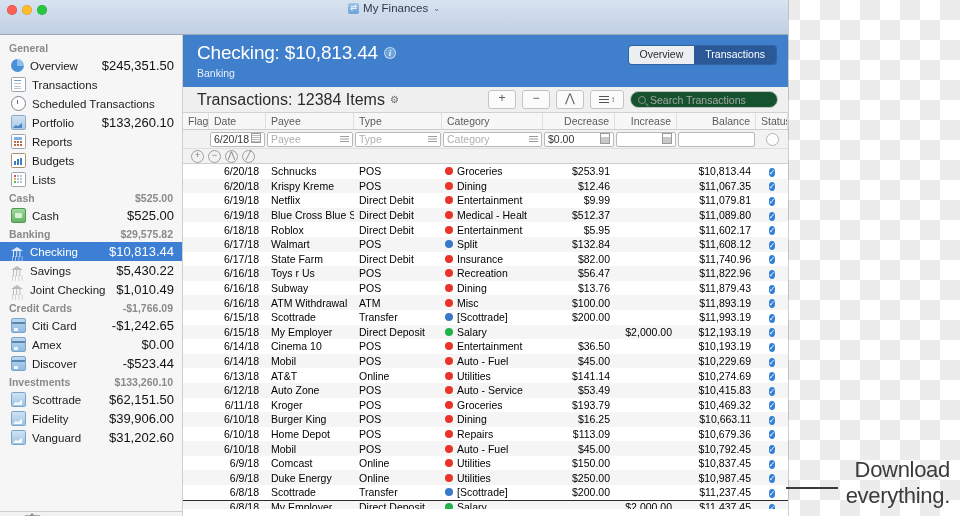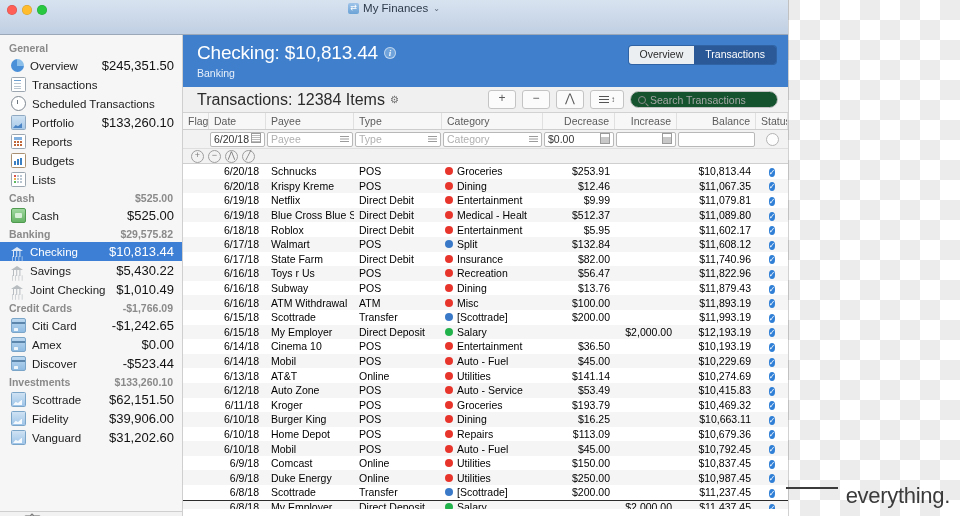--- a/index.html
+++ b/index.html
@@ -867,16 +867,17 @@
               </div>
             </div>
 
         </div>
       </div>
     </div>
   </div>
 
   <div class="wm-rule"></div>
   <div class="watermark">
+    <div>Download</div>
     <div>everything.</div>
   </div>
 
 </div>
 
 </body></html>

